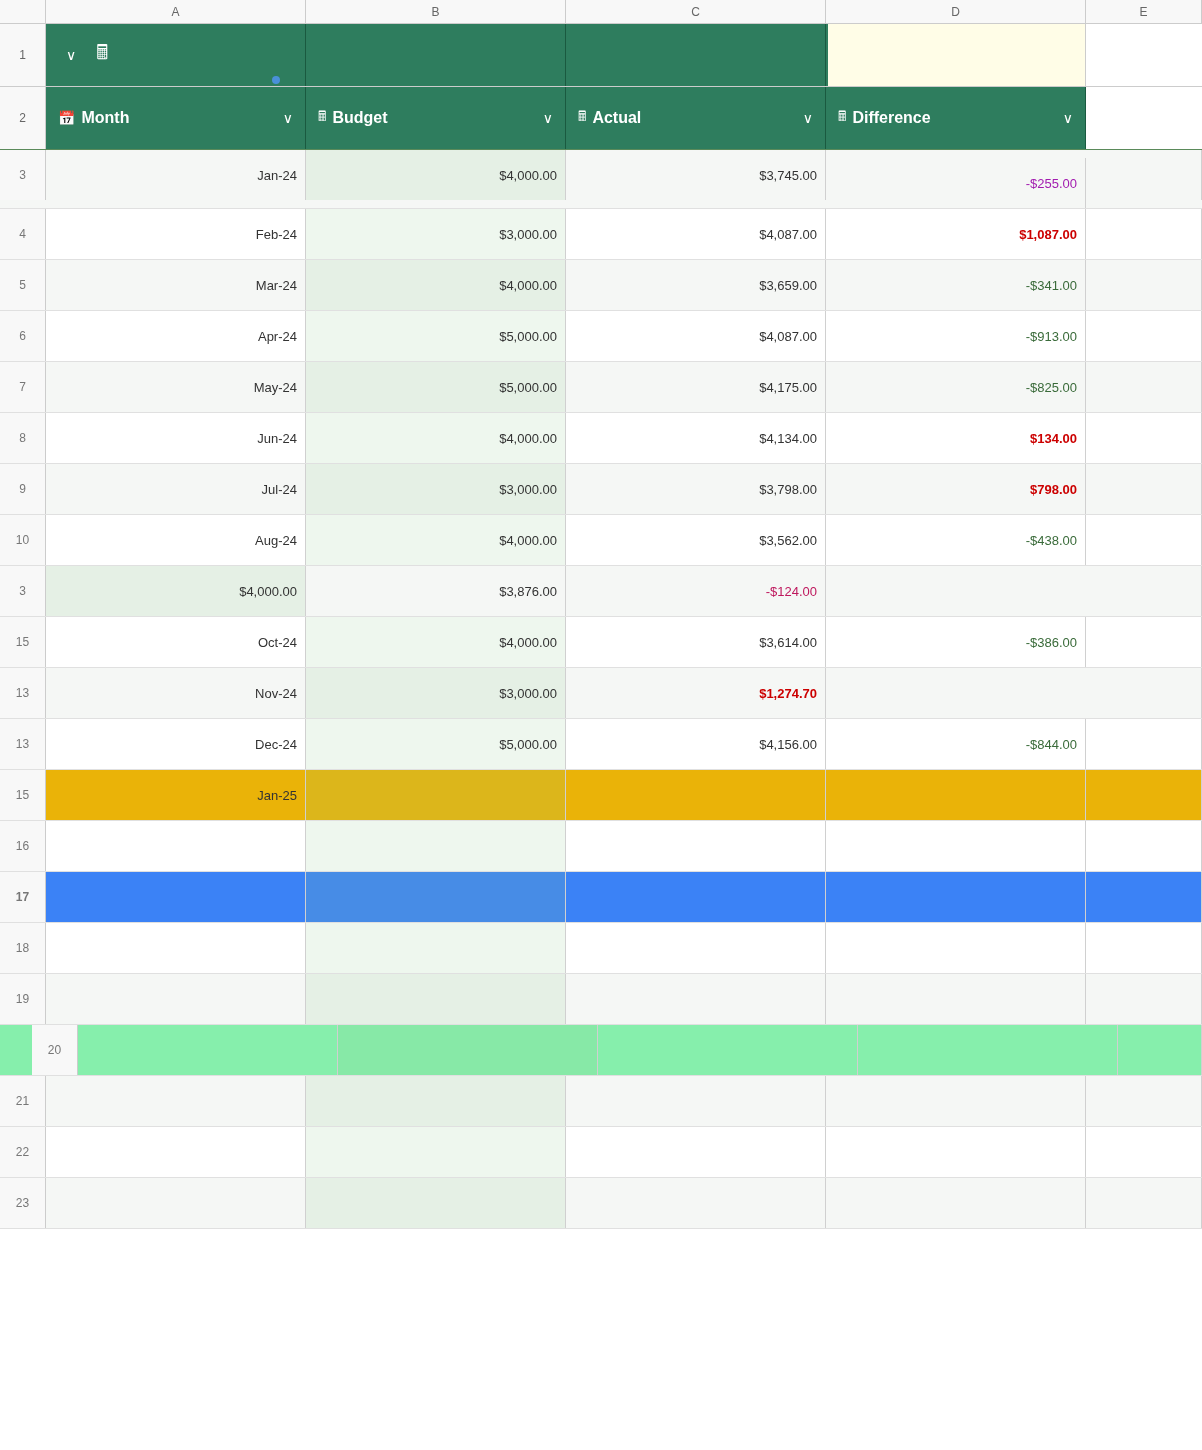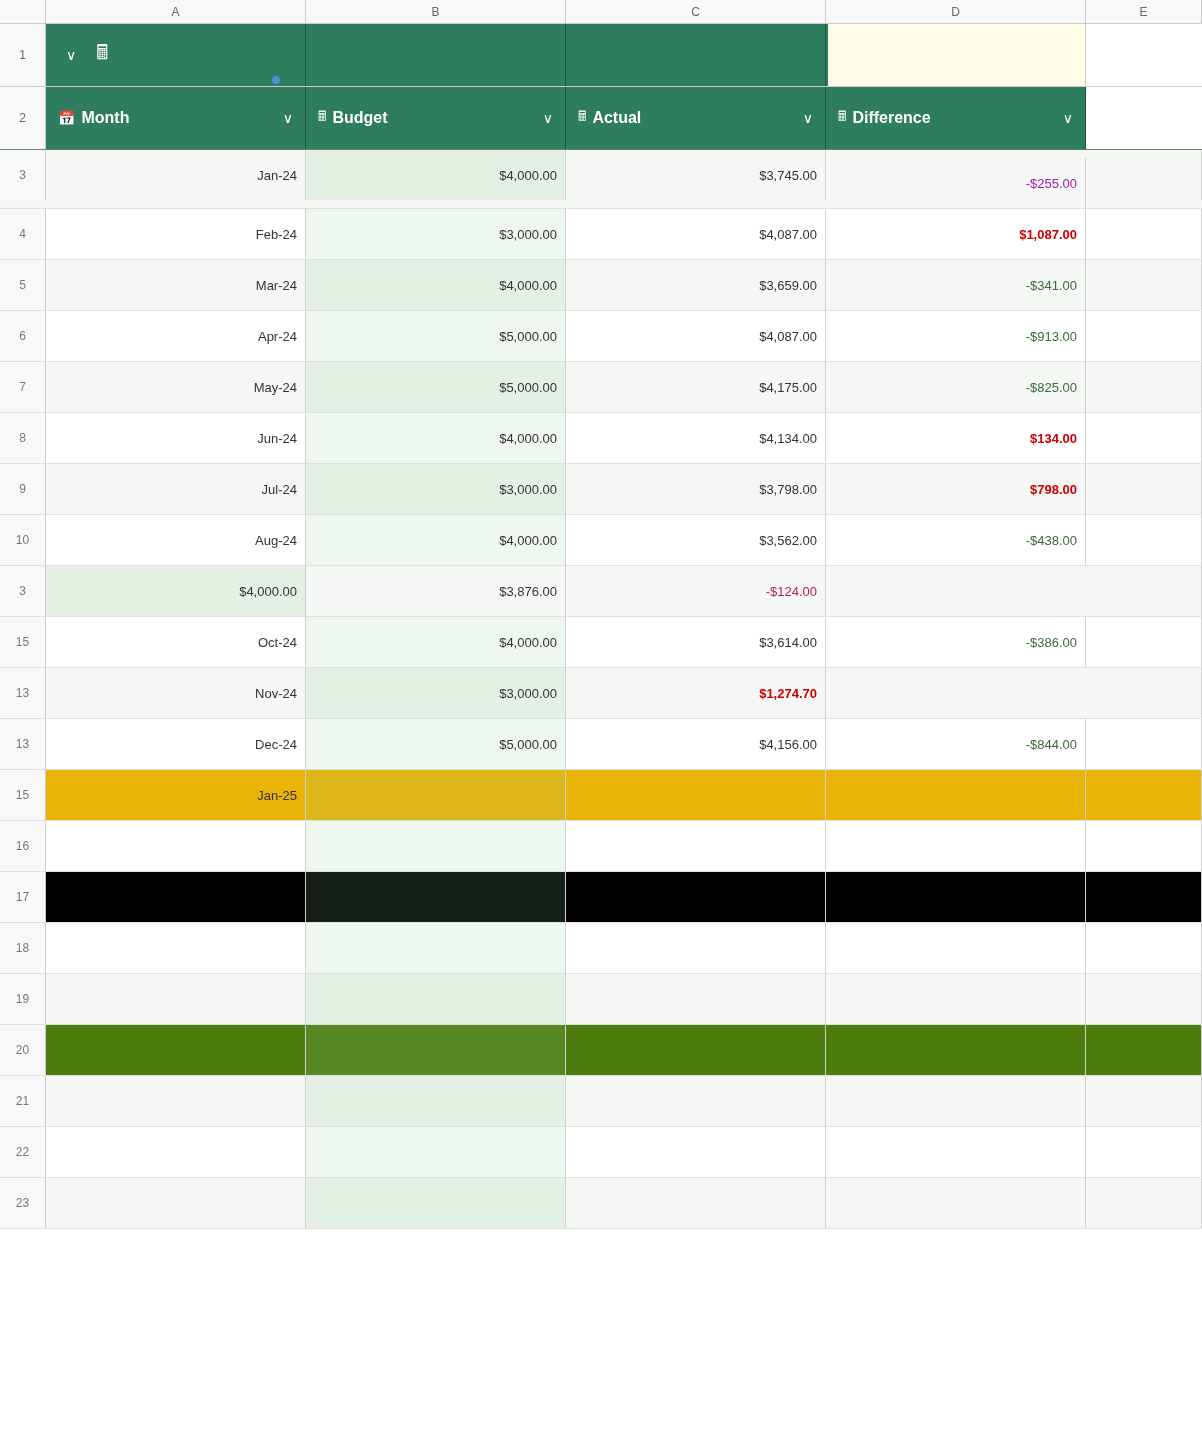--- a/index.html
+++ b/index.html
@@ -427,21 +427,21 @@
     <div class="cell cell-e"></div>
   </div>
       <div class="data-row" style="background: rgb(255, 255, 255);">
     <div class="cell cell-rownum">16</div>
     <div class="cell cell-a"></div>
     <div class="cell cell-b"></div>
     <div class="cell cell-c"></div>
     <div class="cell cell-d" style="color:#333;"></div>
     <div class="cell cell-e"></div>
   </div>
-      <div class="data-row" style="background: #000000;">
+      <div class="data-row" style="background: #3b82f6; font-weight: bold;">
     <div class="cell cell-rownum">17</div>
     <div class="cell cell-a"></div>
     <div class="cell cell-b"></div>
     <div class="cell cell-c"></div>
     <div class="cell cell-d" style="color:#333;"></div>
     <div class="cell cell-e"></div>
   </div>
       <div class="data-row" style="background: rgb(255, 255, 255);">
     <div class="cell cell-rownum">18</div>
     <div class="cell cell-a"></div>
@@ -451,21 +451,21 @@
     <div class="cell cell-e"></div>
   </div>
       <div class="data-row" style="background: rgb(245, 247, 245);">
     <div class="cell cell-rownum">19</div>
     <div class="cell cell-a"></div>
     <div class="cell cell-b"></div>
     <div class="cell cell-c"></div>
     <div class="cell cell-d" style="color:#333;"></div>
     <div class="cell cell-e"></div>
   </div>
-      <div class="data-row" style="background: #4d7c0f;">
+      <div class="data-row" style="background: #86efac; padding-left: 32px;">
     <div class="cell cell-rownum">20</div>
     <div class="cell cell-a"></div>
     <div class="cell cell-b"></div>
     <div class="cell cell-c"></div>
     <div class="cell cell-d" style="color:#333;"></div>
     <div class="cell cell-e"></div>
   </div>
       <div class="data-row" style="background: rgb(245, 247, 245);">
     <div class="cell cell-rownum">21</div>
     <div class="cell cell-a"></div>

